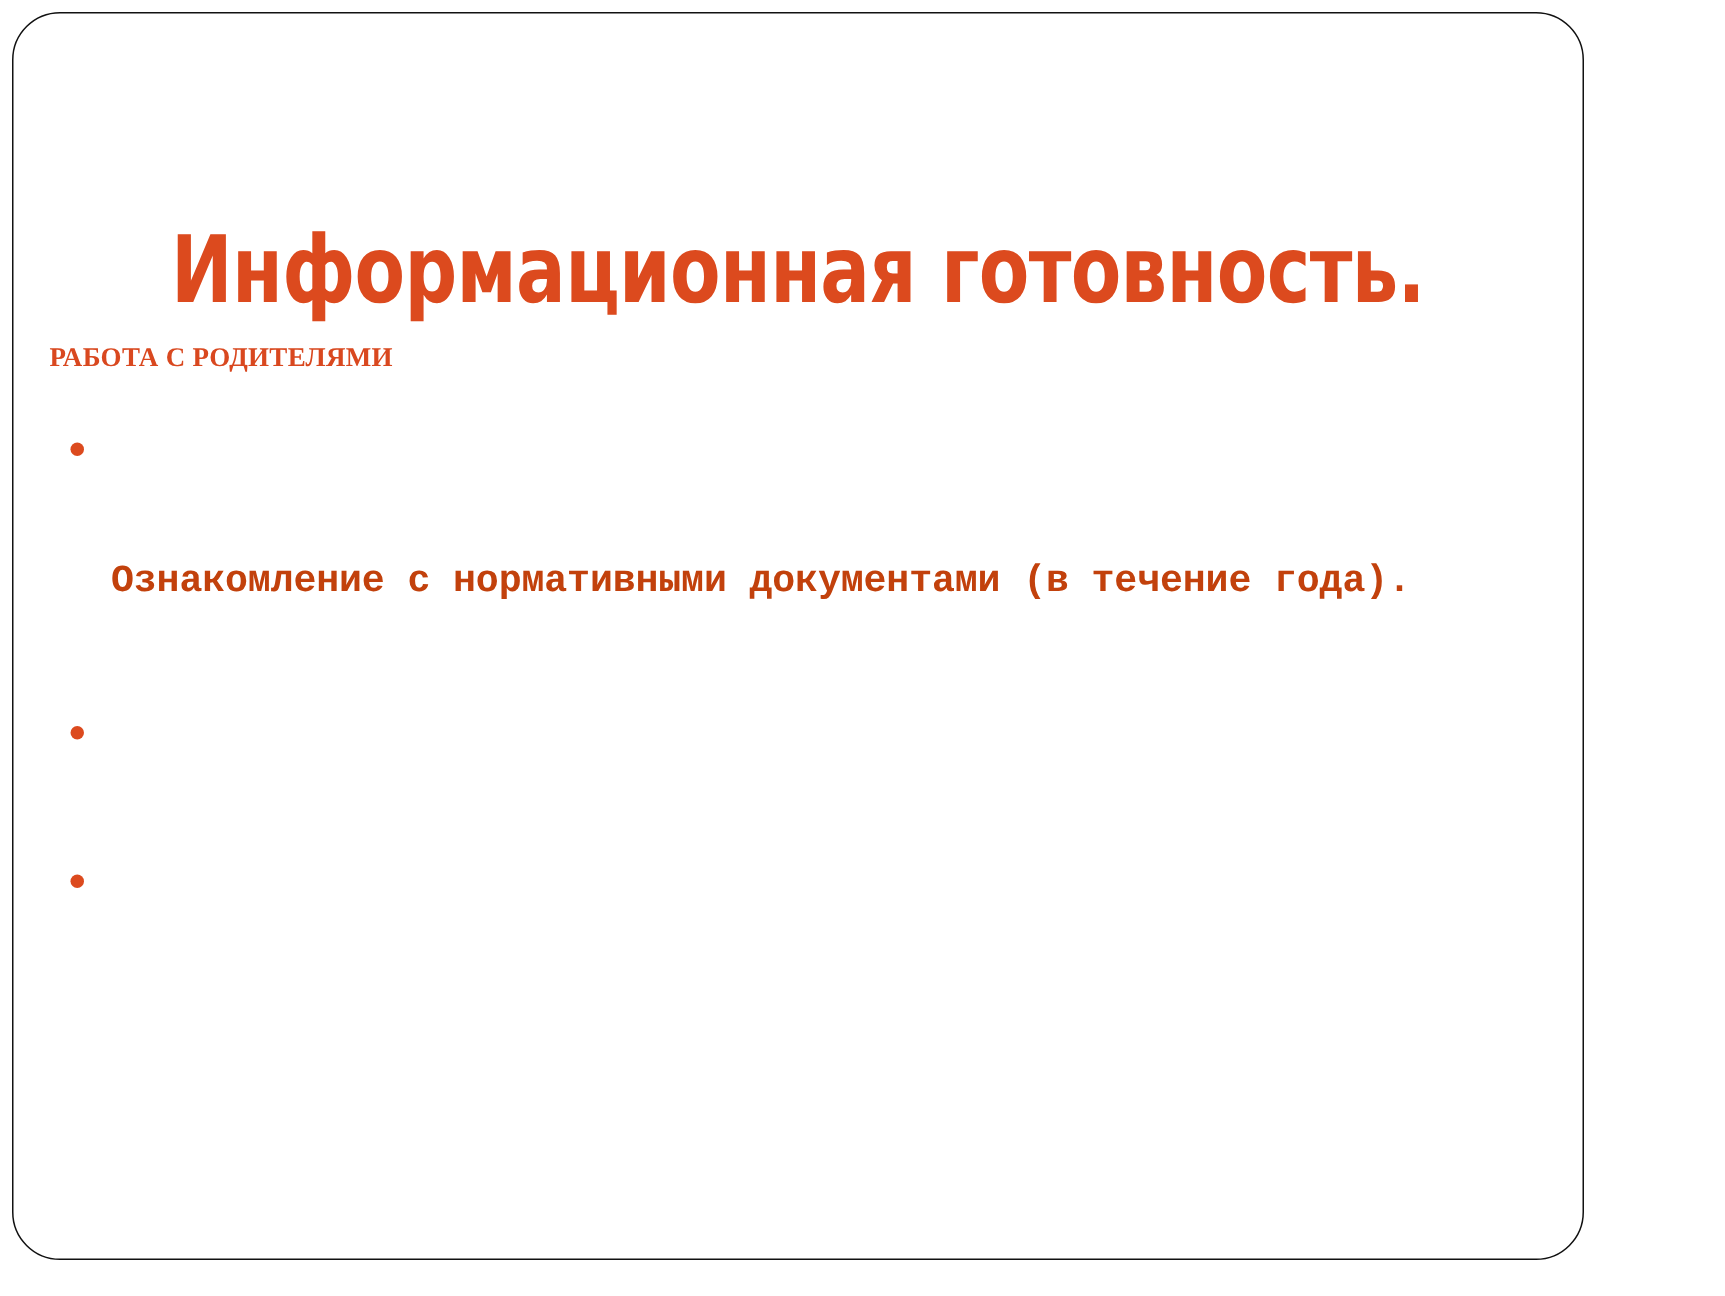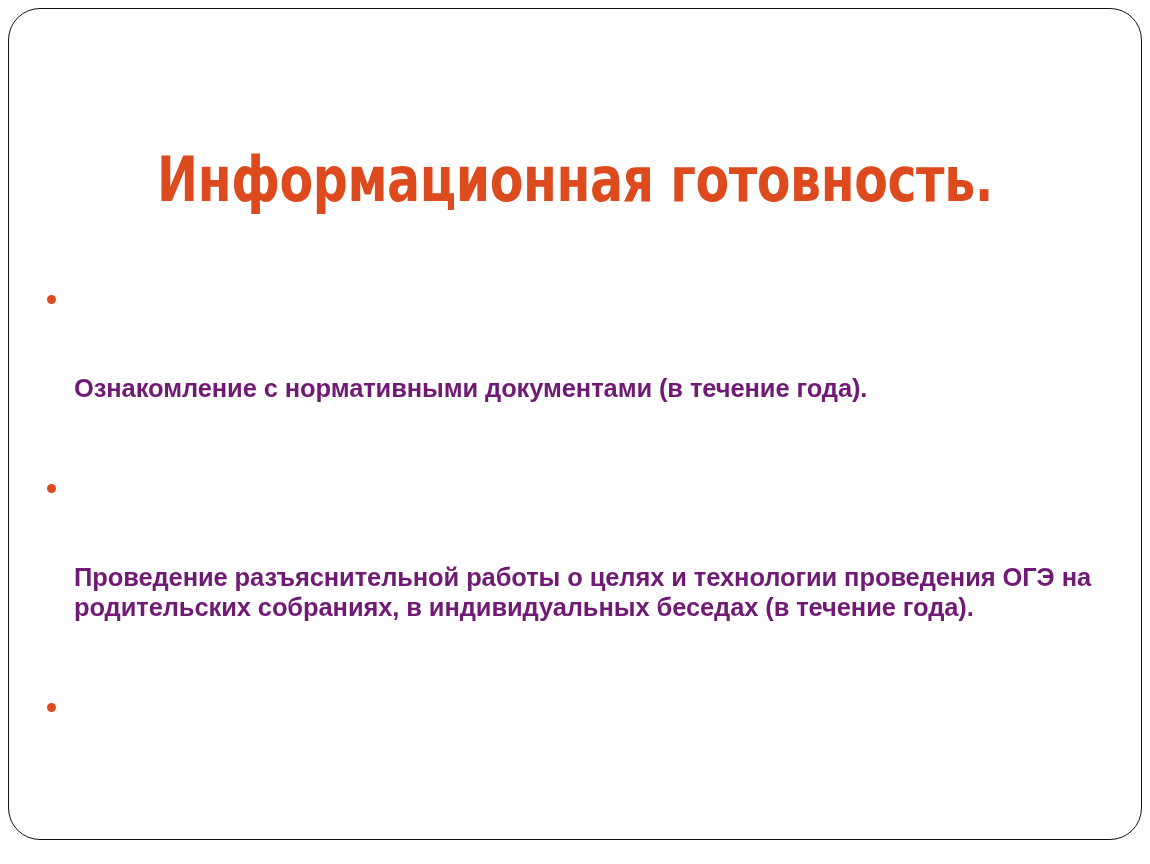--- a/index.html
+++ b/index.html
@@ -14,21 +14,21 @@
     overflow: hidden;
     font-family: "Liberation Serif", "DejaVu Serif", serif;
     -webkit-font-smoothing: antialiased;
   }
 
   
   .slide {
     position: absolute;
     left: 8px;
     top: 8px;
-    width: 1134px;
+    width: 1048px;
     height: 832px;
     box-sizing: border-box;
     border: 1.4px solid #111111;
     border-radius: 32px;
     background: #ffffff;
   }
 
   .slide-inner {
     position: absolute;
     left: 0;
@@ -76,22 +76,22 @@
     width: 1086px;
     list-style: none;
     margin: 0;
     padding: 0;
   }
 
   .bullet-item {
     position: relative;
     padding-left: 41px;
     margin-bottom: 9px;
-    color: #701a75;
-    font-family: Liberation Sans, sans-serif;
+    color: #c2410c;
+    font-family: Liberation Mono, monospace;
     font-weight: bold;
     font-size: 25.5px;
     line-height: 30px;
     letter-spacing: -0.1px;
     white-space: pre-wrap;
   }
 
   .bullet-item:last-child {
     margin-bottom: 0;
   }
@@ -111,31 +111,31 @@
   }
 </style>
 </head>
 <body>
 
 <div class="slide">
   <div class="slide-inner">
 
     <h1 class="title">Информационная готовность.</h1>
 
+    <div class="subtitle">РАБОТА С РОДИТЕЛЯМИ</div>
 
     <ul class="bullets">
 
       <li class="bullet-item">
         <span class="bullet-dot"></span>
         <span class="bullet-text">Ознакомление с нормативными документами (в течение года).</span>
       </li>
 
       <li class="bullet-item">
         <span class="bullet-dot"></span>
-        <span class="bullet-text">Проведение разъяснительной работы о целях и технологии проведения ОГЭ на родительских собраниях, в индивидуальных беседах (в течение года).</span>
       </li>
 
       <li class="bullet-item">
         <span class="bullet-dot"></span>
       </li>
 
     </ul>
 
   </div>
 </div>

